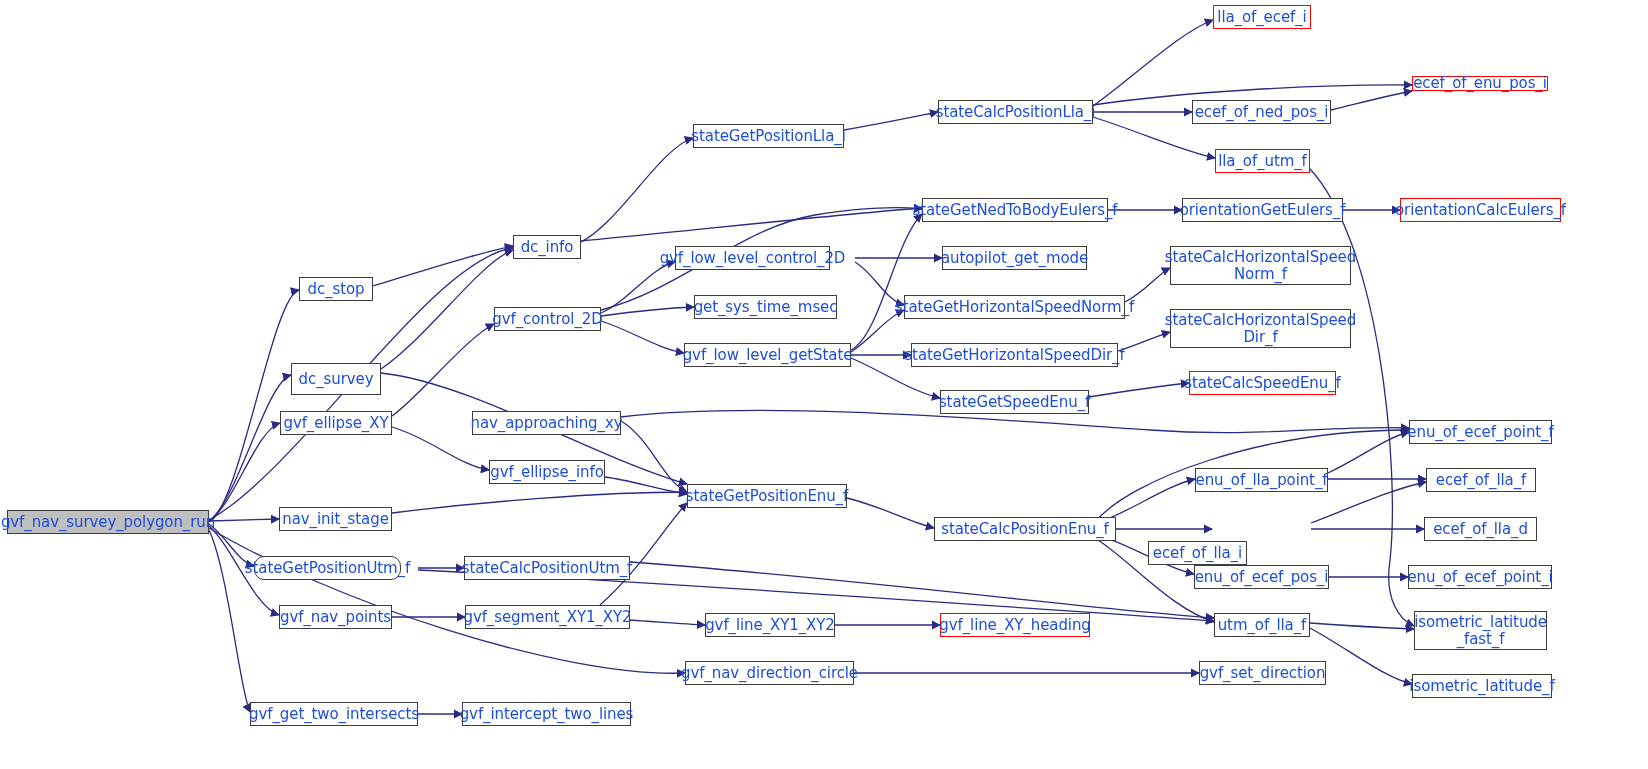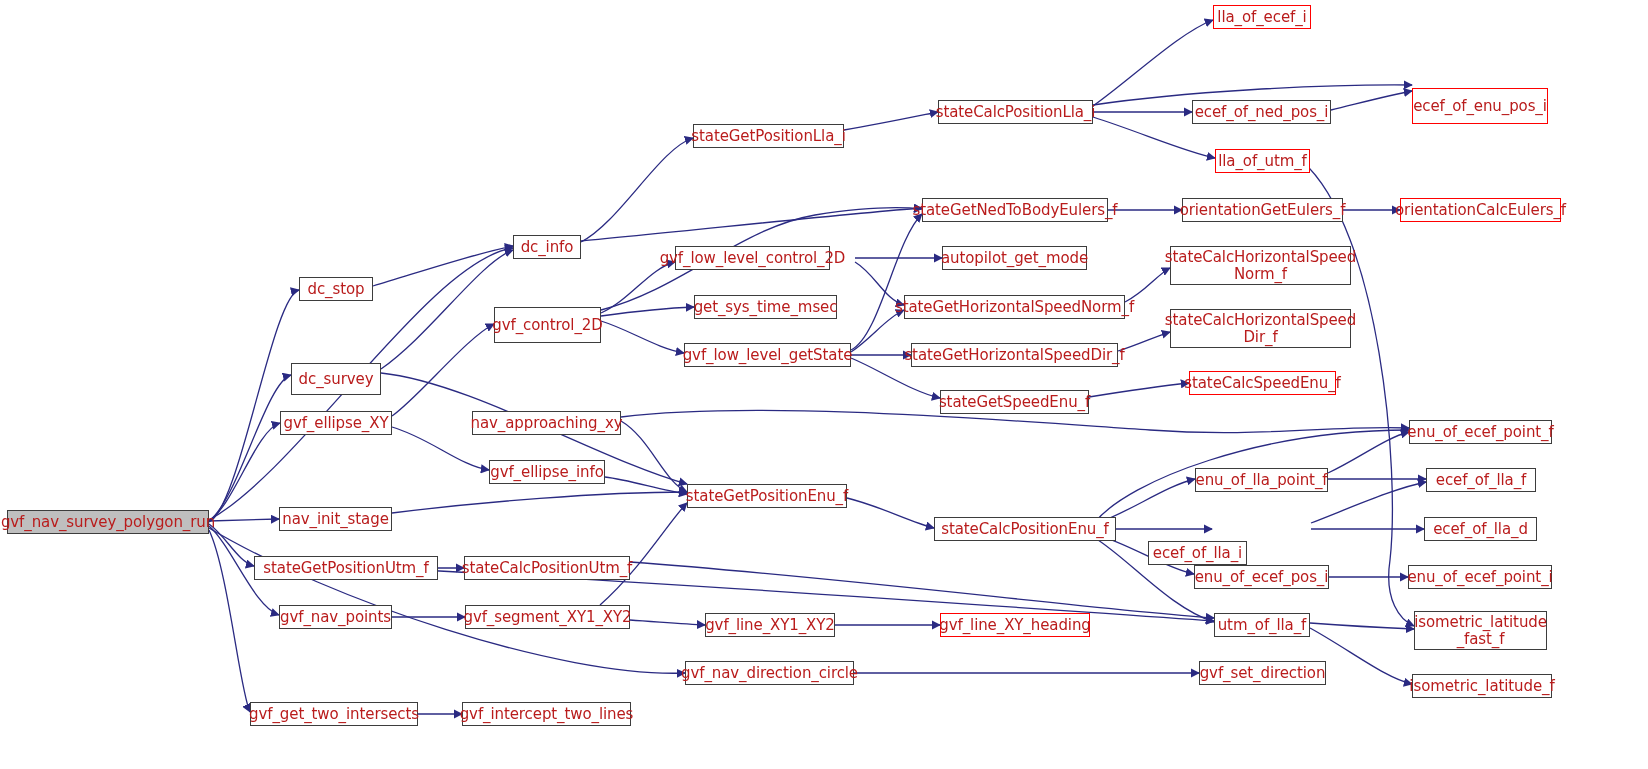--- a/index.html
+++ b/index.html
@@ -10,21 +10,21 @@
     background:#ffffff;
     font-family:"DejaVu Sans","Liberation Sans",sans-serif;
     overflow:hidden;
   }
   #edges{position:absolute;left:0;top:0;width:1648px;height:769px;pointer-events:none;}
   .node{
     position:absolute;
     box-sizing:border-box;
     border:1px solid #3d3d3d;
     background:#ffffff;
-    color:#b91c1c;
+    color:#1d4ed8;
     font-size:15px;
     line-height:1.12;
     display:flex;
     align-items:center;
     justify-content:center;
     text-align:center;
     white-space:pre;
     letter-spacing:-0.1px;
     z-index:5;
   }
@@ -113,25 +113,25 @@
         <path d="M 1302,161 C 1380,230 1400,470 1390,560 C 1384,600 1400,620 1414,626" fill="none" stroke="#2a2a82" stroke-width="1.3" marker-end="url(#arrow)"></path>
         <path d="M 630,562 C 850,578 1080,608 1214,618" fill="none" stroke="#2a2a82" stroke-width="1.3" marker-end="url(#arrow)"></path>
       </g>
   </svg>
   <div id="node-layer">
       <div class="node root" style="left: 7px; top: 510px; width: 202px; height: 24px;">gvf_nav_survey_polygon_run</div>
       <div class="node" style="left: 299px; top: 277px; width: 74px; height: 24px;">dc_stop</div>
       <div class="node" style="left: 291px; top: 363px; width: 90px; height: 32px;">dc_survey</div>
       <div class="node" style="left: 280px; top: 411px; width: 112px; height: 24px;">gvf_ellipse_XY</div>
       <div class="node" style="left: 279px; top: 507px; width: 113px; height: 24px;">nav_init_stage</div>
-      <div class="node" style="left: 254px; top: 556px; width: 184px; height: 24px;">stateGetPositionUtm_f</div>
+      <div class="node" style="left: 254px; top: 556px; width: 147px; height: 24px; border-radius: 10px;">stateGetPositionUtm_f</div>
       <div class="node" style="left: 279px; top: 605px; width: 113px; height: 24px;">gvf_nav_points</div>
       <div class="node" style="left: 250px; top: 702px; width: 168px; height: 24px;">gvf_get_two_intersects</div>
       <div class="node" style="left: 513px; top: 235px; width: 68px; height: 24px;">dc_info</div>
-      <div class="node" style="left: 494px; top: 307px; width: 107px; height: 36px;">gvf_control_2D</div>
+      <div class="node" style="left: 494px; top: 307px; width: 107px; height: 24px;">gvf_control_2D</div>
       <div class="node" style="left: 472px; top: 411px; width: 149px; height: 24px;">nav_approaching_xy</div>
       <div class="node" style="left: 489px; top: 460px; width: 116px; height: 24px;">gvf_ellipse_info</div>
       <div class="node" style="left: 464px; top: 556px; width: 166px; height: 24px;">stateCalcPositionUtm_f</div>
       <div class="node" style="left: 465px; top: 605px; width: 165px; height: 24px;">gvf_segment_XY1_XY2</div>
       <div class="node" style="left: 462px; top: 702px; width: 169px; height: 24px;">gvf_intercept_two_lines</div>
       <div class="node" style="left: 693px; top: 124px; width: 151px; height: 24px;">stateGetPositionLla_i</div>
       <div class="node" style="left: 675px; top: 246px; width: 155px; height: 24px;">gvf_low_level_control_2D</div>
       <div class="node" style="left: 694px; top: 295px; width: 143px; height: 24px;">get_sys_time_msec</div>
       <div class="node" style="left: 684px; top: 343px; width: 167px; height: 24px;">gvf_low_level_getState</div>
       <div class="node" style="left: 687px; top: 484px; width: 160px; height: 24px;">stateGetPositionEnu_f</div>
@@ -152,21 +152,21 @@
       <div class="node" style="left: 1170px; top: 246px; width: 181px; height: 39px;">stateCalcHorizontalSpeed
 Norm_f</div>
       <div class="node" style="left: 1170px; top: 309px; width: 181px; height: 39px;">stateCalcHorizontalSpeed
 Dir_f</div>
       <div class="node redbox" style="left: 1189px; top: 371px; width: 147px; height: 24px;">stateCalcSpeedEnu_f</div>
       <div class="node" style="left: 1195px; top: 468px; width: 133px; height: 24px;">enu_of_lla_point_f</div>
       <div class="node" style="left: 1148px; top: 517px; width: 99px; height: 24px; margin-top: 24px;">ecef_of_lla_i</div>
       <div class="node" style="left: 1194px; top: 565px; width: 135px; height: 24px;">enu_of_ecef_pos_i</div>
       <div class="node" style="left: 1214px; top: 613px; width: 96px; height: 24px;">utm_of_lla_f</div>
       <div class="node" style="left: 1199px; top: 661px; width: 127px; height: 24px;">gvf_set_direction</div>
-      <div class="node redbox" style="left: 1412px; top: 88px; width: 136px; height: 36px;">ecef_of_enu_pos_i</div>
+      <div class="node redbox" style="left: 1412px; top: 76px; width: 136px; height: 15px;">ecef_of_enu_pos_i</div>
       <div class="node redbox" style="left: 1400px; top: 198px; width: 161px; height: 24px;">orientationCalcEulers_f</div>
       <div class="node" style="left: 1409px; top: 420px; width: 143px; height: 24px;">enu_of_ecef_point_f</div>
       <div class="node" style="left: 1426px; top: 468px; width: 110px; height: 24px;">ecef_of_lla_f</div>
       <div class="node" style="left: 1424px; top: 517px; width: 113px; height: 24px;">ecef_of_lla_d</div>
       <div class="node" style="left: 1408px; top: 565px; width: 144px; height: 24px;">enu_of_ecef_point_i</div>
       <div class="node" style="left: 1414px; top: 611px; width: 133px; height: 39px;">isometric_latitude
 _fast_f</div>
       <div class="node" style="left: 1412px; top: 674px; width: 140px; height: 24px;">isometric_latitude_f</div>
     </div>
 </div>

